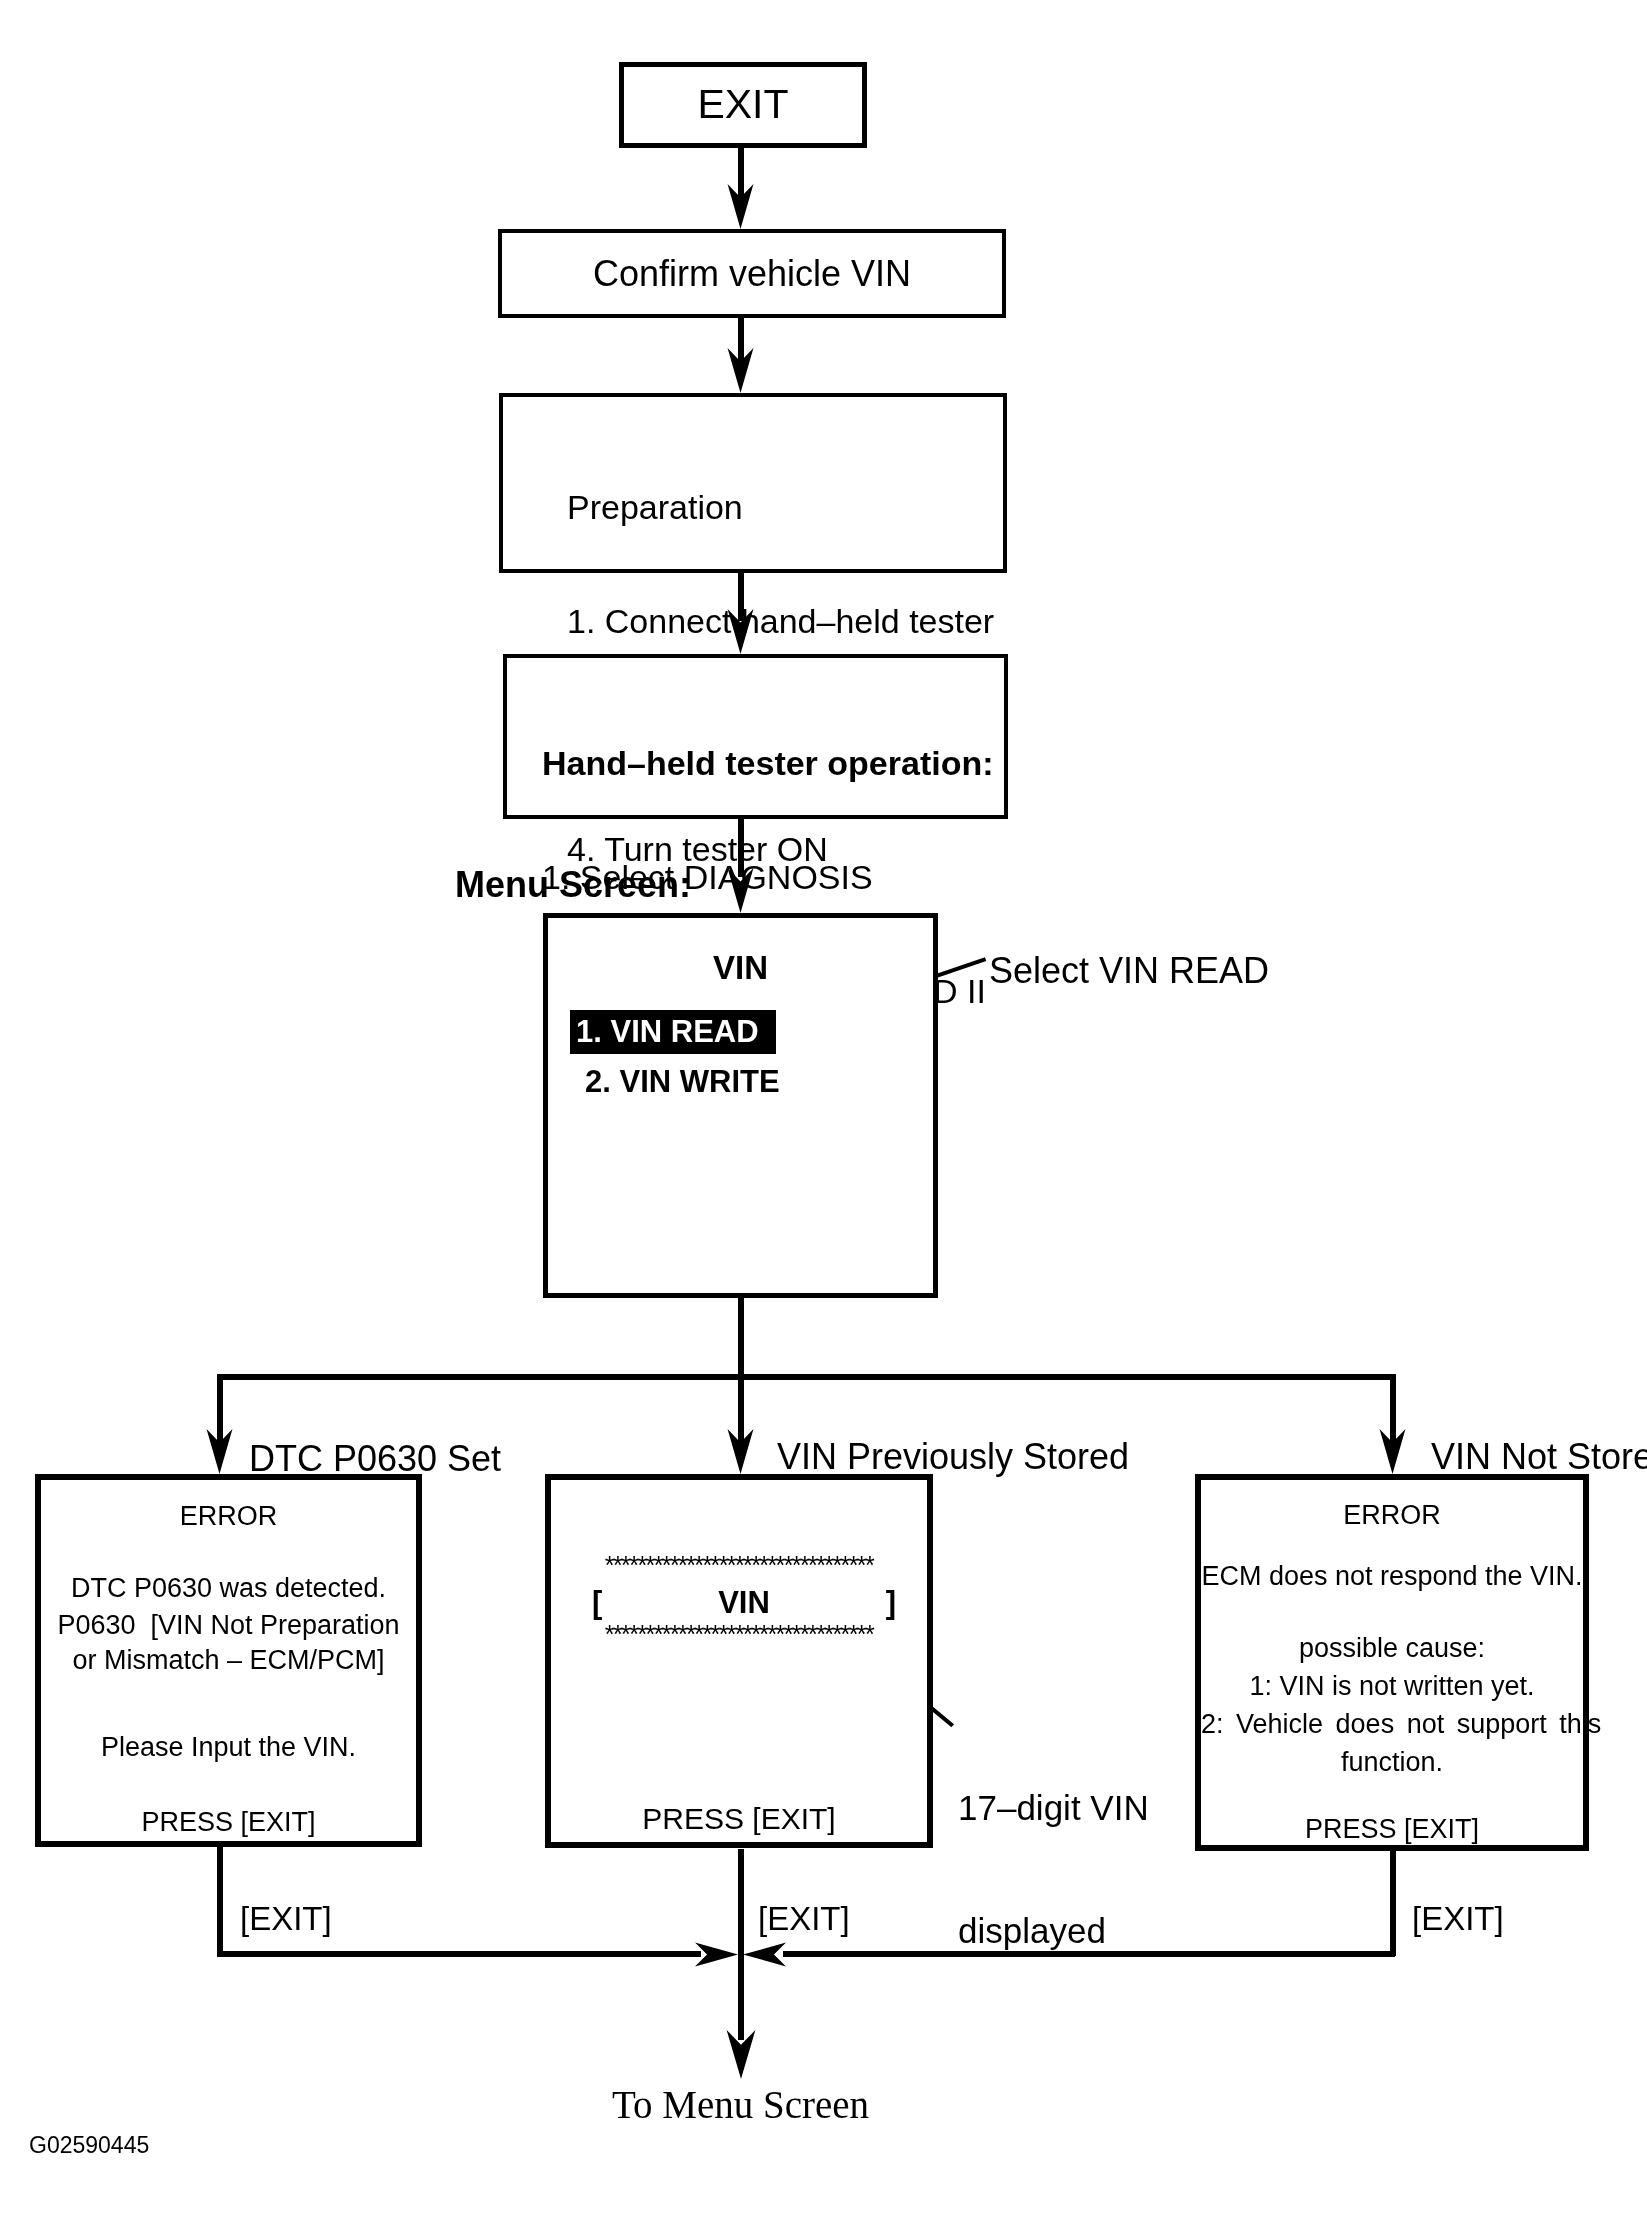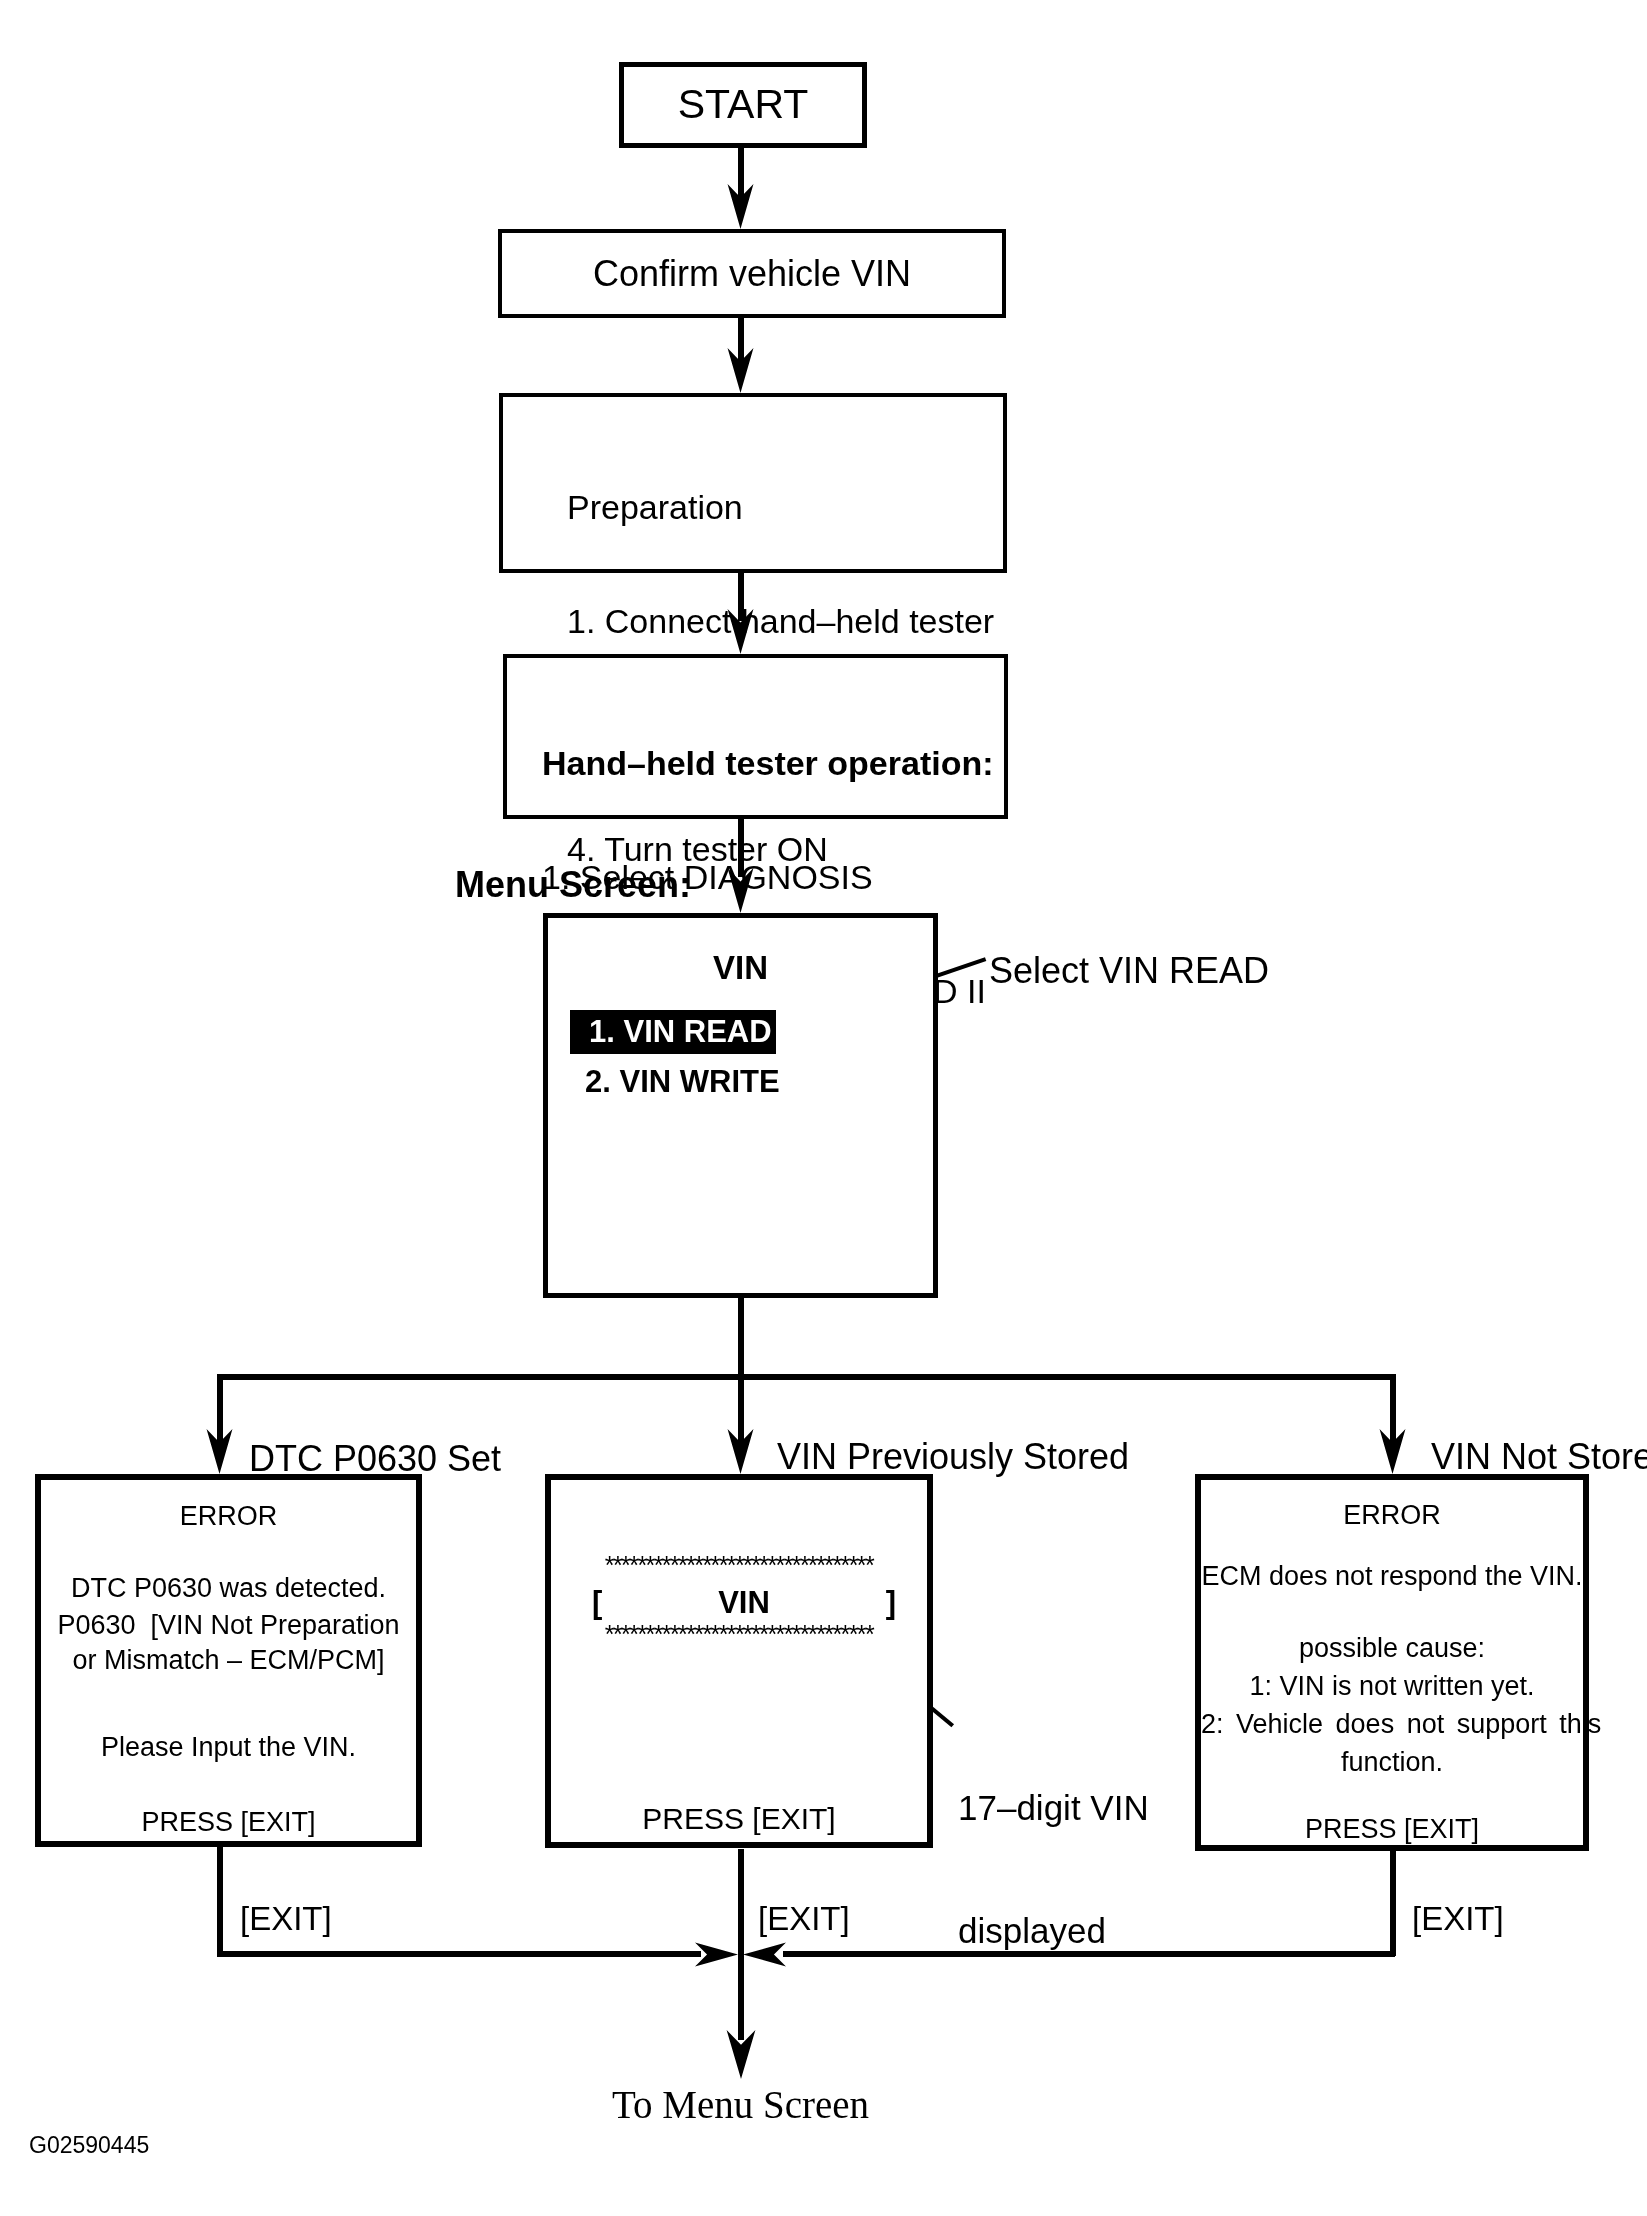--- a/index.html
+++ b/index.html
@@ -29,21 +29,21 @@
 <body>
 
 <div class="canvas">
 
   <svg class="overlay" viewBox="0 0 2003 2694">
     <line x1="940" y1="1254" x2="1198" y2="1166" stroke="#000" stroke-width="5"></line>
     <line x1="982" y1="1952" x2="1158" y2="2098" stroke="#000" stroke-width="5"></line>
   </svg>
 
   <div class="box ctrbox" style="left:619px;top:62px;width:248px;height:86px;border-width:5px;">
-    <span class="t" style="position:static;font-size:41px;">START</span>
+    <span class="t" style="position:static;font-size:41px;">EXIT</span>
   </div>
   <div class="vline" style="left:738px;top:147px;width:5.8px;height:51px;"></div>
   <div class="ah ah-down" style="left:727px;top:184px;width:27px;height:45px;"></div>
 
   <div class="box ctrbox" style="left:498px;top:229px;width:508px;height:89px;">
     <span class="t" style="position:static;font-size:36px;">Confirm vehicle VIN</span>
   </div>
   <div class="vline" style="left:738px;top:318px;width:5.8px;height:45px;"></div>
   <div class="ah ah-down" style="left:727px;top:348px;width:27px;height:45px;"></div>
 
@@ -66,21 +66,21 @@
       <div>3. Select VIN</div>
     </div>
   </div>
   <div class="vline" style="left:738px;top:819px;width:5.8px;height:58px;"></div>
   <div class="ah ah-down" style="left:727px;top:868px;width:27px;height:45px;"></div>
 
   <div class="t bold" style="left:455px;top:864px;font-size:36px;">Menu Screen:</div>
 
   <div class="box mthick" style="left:543px;top:913px;width:395px;height:385px;">
     <div class="t bold" style="left:0;top:31px;width:100%;text-align:center;font-size:33px;">VIN</div>
-    <div class="hl" style="left:22px;top:92px;width:206px;height:44px;padding-left:19px;box-sizing:border-box;">
+    <div class="hl" style="left:22px;top:92px;width:206px;height:44px;padding-left:6px;box-sizing:border-box;">
       <span>1. VIN READ</span>
     </div>
     <div class="t bold" style="left:37px;top:146px;font-size:31px;">2. VIN WRITE</div>
   </div>
   <div class="t" style="left:989px;top:943px;font-size:36px;margin-top:7px;">Select VIN READ</div>
 
   <div class="vline" style="left:738px;top:1298px;width:5.8px;height:81px;"></div>
   <div class="hline" style="left:217px;top:1374px;width:1178px;height:5.8px;"></div>
 
   <div class="vline" style="left:217px;top:1374px;width:5.8px;height:74px;"></div>

